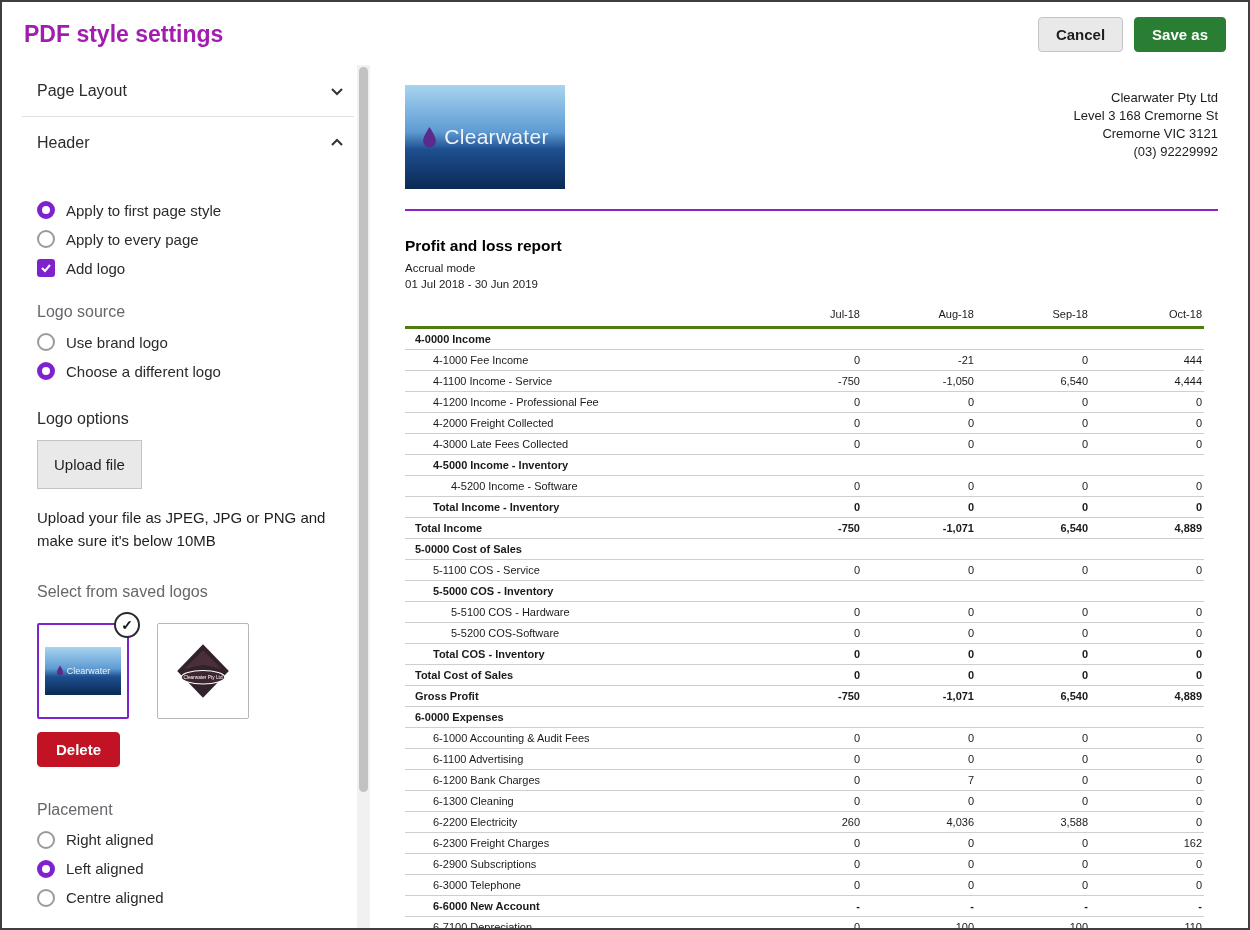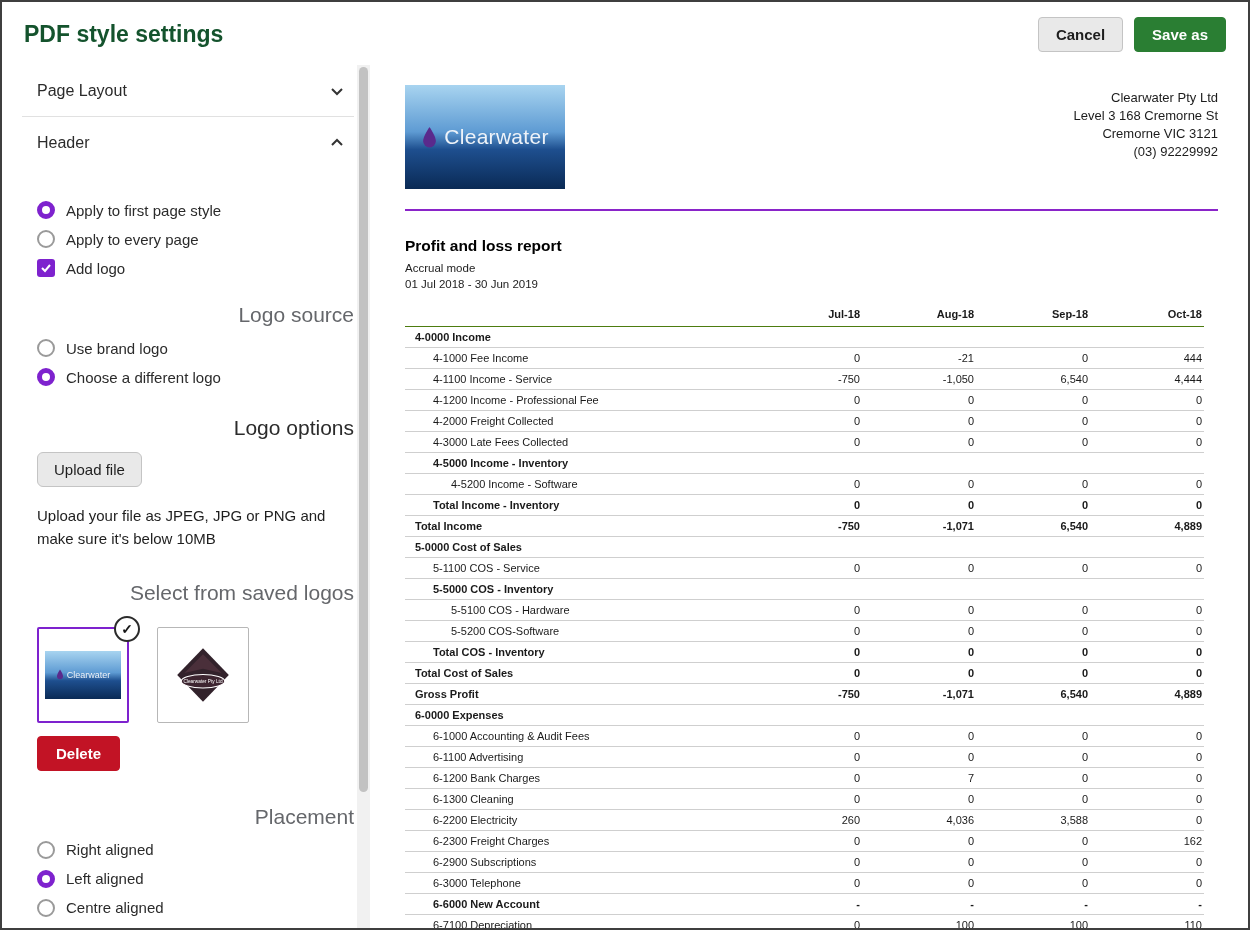--- a/index.html
+++ b/index.html
@@ -10,21 +10,21 @@
     --border-gray:#e1e1e1;
     --label-gray:#65676b;
   }
   *{margin:0;padding:0;box-sizing:border-box;}
   html,body{width:1250px;height:930px;}
   body{font-family:"Liberation Sans",sans-serif;background:#fff;color:#1e1e1e;}
   .page{width:1250px;height:930px;border:2px solid #3f3f3f;background:#fff;overflow:hidden;display:flex;flex-direction:column;}
 
   
   .topbar{display:flex;justify-content:space-between;align-items:center;padding:15px 22px 13px 22px;flex:0 0 auto;}
-  .topbar h1{font-size:23px;font-weight:600;color:#14532d;}
+  .topbar h1{font-size:23px;font-weight:600;color:#a21caf;}
   .topbar-actions{display:flex;gap:11px;}
   .btn{font-family:"Liberation Sans",sans-serif;font-size:15px;border-radius:4px;padding:8px 17px;cursor:pointer;}
   .btn-cancel{background:#e9e9e9;border:1px solid #c4c4c4;color:#1e1e1e;font-weight:700;}
   .btn-save{background:var(--green);border:1px solid var(--green);color:#fff;font-weight:700;}
 
   
   .layout{display:flex;flex:1 1 auto;min-height:0;}
   .sidebar{width:332px;margin-left:20px;flex:0 0 auto;overflow:hidden;}
   .acc{display:flex;justify-content:space-between;align-items:center;height:52px;padding:0 8px 0 15px;font-size:16px;font-weight:500;color:#2b2b2b;cursor:pointer;}
   .acc.closed{border-bottom:1px solid var(--border-gray);}
@@ -33,24 +33,24 @@
 
   .radio-row{display:flex;align-items:center;gap:11px;margin-bottom:11px;cursor:pointer;}
   .radio{width:18px;height:18px;border-radius:50%;border:2px solid #9a9a9a;background:#fff;flex:0 0 auto;}
   .radio.sel{border:5px solid var(--accent);}
   .radio-label{font-size:15px;color:#2b2b2b;}
 
   .checkbox-row{display:flex;align-items:center;gap:11px;margin:3px 0 0 0;cursor:pointer;}
   .checkbox{width:18px;height:18px;border-radius:3px;background:var(--accent);display:inline-flex;align-items:center;justify-content:center;flex:0 0 auto;}
   .checkbox-label{font-size:15px;color:#2b2b2b;}
 
-  .group-label{font-size:21px;color:var(--label-gray);margin-top:26px;margin-bottom:12px;text-align:right;}
+  .group-label{font-size:16px;color:var(--label-gray);margin-top:26px;margin-bottom:12px;}
   .group-label.dark{color:#2b2b2b;}
 
-  .btn-upload{background:#e9e9e9;border:1px solid #c4c4c4;border-radius:6px;color:#1e1e1e;font-size:15px;font-weight:500;padding:8px 16px;cursor:pointer;font-family:"Liberation Sans",sans-serif;}
+  .btn-upload{background:#e9e9e9;border:1px solid #c4c4c4;border-radius:0;color:#1e1e1e;font-size:15px;font-weight:500;padding:15px 16px;cursor:pointer;font-family:"Liberation Sans",sans-serif;}
   .hint{font-size:15px;color:#1e1e1e;line-height:1.55;width:300px;margin-top:17px;}
 
   .logo-thumbs{display:flex;gap:28px;margin-top:22px;}
   .thumb{width:92px;height:96px;border:1px solid #b7b7b7;border-radius:2px;background:#fff;display:flex;align-items:center;justify-content:center;position:relative;cursor:pointer;}
   .thumb.selected{border:2px solid var(--accent);}
   .check-badge{position:absolute;top:-13px;right:-13px;width:26px;height:26px;border-radius:50%;background:#fff;border:2px solid #2b2b2b;display:flex;align-items:center;justify-content:center;font-size:14px;font-weight:700;color:#151515;}
   .mini-logo{width:76px;height:48px;background:linear-gradient(180deg,#a8d4f0 0%,#5e9bd3 45%,#1e4f8f 62%,#0a2a55 100%);display:flex;align-items:center;justify-content:center;gap:3px;color:#eef3f9;font-size:9px;}
   .btn-delete{background:var(--red);border:1px solid var(--red);border-radius:4px;color:#fff;font-size:15px;font-weight:600;padding:8px 18px;margin-top:13px;cursor:pointer;font-family:"Liberation Sans",sans-serif;}
 
   
@@ -60,21 +60,21 @@
   
   .preview{flex:1 1 auto;min-width:0;padding:20px 30px 0 35px;overflow:hidden;}
   .preview-head{display:flex;justify-content:space-between;align-items:flex-start;}
   .logo-img{width:160px;height:104px;background:linear-gradient(180deg,#a8d4f0 0%,#5e9bd3 45%,#1e4f8f 62%,#0a2a55 100%);display:flex;align-items:center;justify-content:center;gap:6px;color:#eef3f9;font-size:21px;letter-spacing:.3px;}
   .company{text-align:right;font-size:13px;color:#1c1c1c;line-height:18px;margin-top:4px;}
   .purple-rule{border:none;border-top:2px solid #8a24c9;margin:20px 0 0 0;}
   .report-title{font-weight:700;font-size:15.5px;color:#000000;margin-top:26px;}
   .report-sub{font-size:11.5px;color:#1c1c1c;margin-top:4px;}
 
   .pl-table{border-collapse:collapse;font-size:11px;color:#1a1a1a;margin-top:15px;width:calc(100% - 14px);}
-  .pl-table th{font-weight:700;text-align:right;padding:3px 2px 6px 2px;border-bottom:1px solid #4d7c0f;}
+  .pl-table th{font-weight:400;text-align:right;padding:3px 2px 6px 2px;border-bottom:3px solid #4d7c0f;}
   .pl-table th.lbl{width:auto;}
   .pl-table td{padding:4px 2px;border-bottom:1px solid #cfcfcf;}
   .pl-table td.num,.pl-table th.num{text-align:right;width:114px;}
   .pl-table tr.b td{font-weight:700;}
   .pl-table td.i1{padding-left:10px;}
   .pl-table td.i2{padding-left:28px;}
   .pl-table td.i3{padding-left:46px;}
 </style>
 </head>
 <body>

